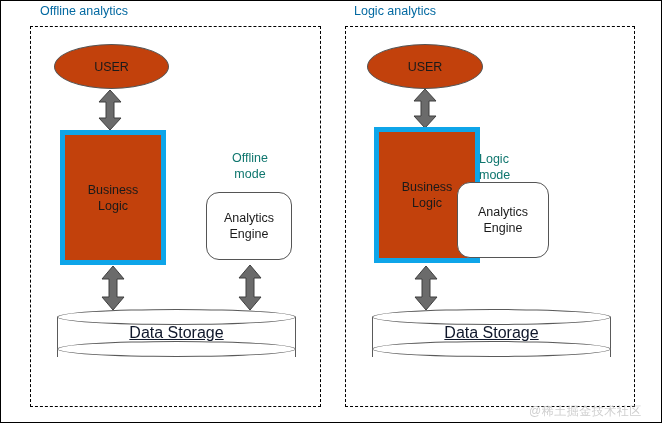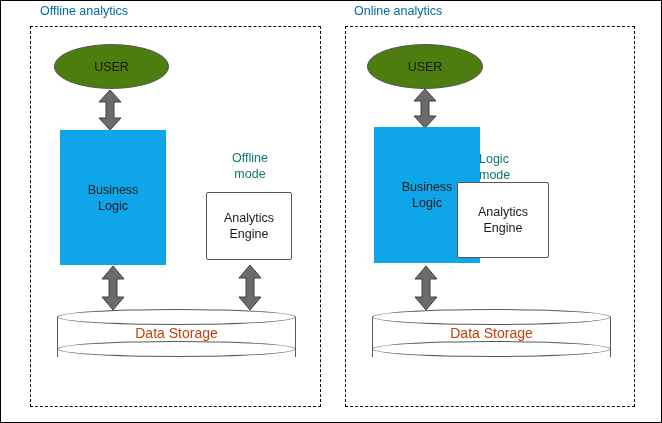--- a/index.html
+++ b/index.html
@@ -47,33 +47,33 @@
     color: #1a1a1a;
     line-height: 1.28;
     text-align: center;
     pointer-events: none;
     white-space: pre-line;
   }
   .ellipse {
     position: absolute;
     border: 1px solid #555555;
     border-radius: 50%;
-    background: #4d7c0f;
+    background: #c2410c;
     box-sizing: border-box;
   }
   .rect {
     position: absolute;
-    border: 2px solid #0ea5e9;
-    background: #0ea5e9;
+    border: 5px solid #0ea5e9;
+    background: #c2410c;
     box-sizing: border-box;
   }
   .round-rect {
     position: absolute;
     border: 1px solid #555555;
-    border-radius: 2px;
+    border-radius: 13px;
     background: #ffffff;
     box-sizing: border-box;
   }
   .mode-label {
     position: absolute;
     font-size: 12.5px;
     color: #0f766e;
     line-height: 1.28;
     text-align: center;
     white-space: pre-line;
@@ -107,23 +107,24 @@
     box-sizing: border-box;
   }
   .cyl-top  { top: 0; }
   .cyl-bottom { bottom: 0; }
   .cyl-label {
     position: absolute;
     inset: 0;
     display: flex;
     align-items: center;
     justify-content: center;
-    font-size: 14px;
-    color: #c2410c;
+    font-size: 16px;
+    color: #0f172a;
     pointer-events: none;
+    text-decoration: underline;
   }
   
   .arrow {
     position: absolute;
   }
   .arrow svg { display: block; }
   
   .watermark {
     position: absolute;
     font-size: 12px;
@@ -176,21 +177,21 @@
     </svg>
   </div>
 
   <div class="cylinder" style="left:56px; top:308px; width:239px; height:48px;">
     <div class="cyl-body"></div>
     <div class="cyl-top"></div>
     <div class="cyl-bottom"></div>
     <div class="cyl-label">Data Storage</div>
   </div>
 
-  <div class="panel-title" style="left:353px; top:4px;">Online analytics</div>
+  <div class="panel-title" style="left:353px; top:4px;">Logic analytics</div>
 
   <div class="panel-box" style="left:344px; top:25px; width:290px; height:381px;"></div>
 
   <div class="ellipse" style="left:366px; top:43px; width:116px; height:45px;">
     <div class="node-text">USER</div>
   </div>
 
   <div class="arrow" style="left:412px; top:88px;">
     <svg width="24" height="39" viewBox="0 0 24 39">
       <polygon points="12,0 23,12 16,12 16,27 23,27 12,39 1,27 8,27 8,12 1,12" fill="#6b6b6b" stroke="#3f3f3f" stroke-width="1"></polygon>
@@ -216,14 +217,15 @@
     </svg>
   </div>
 
   <div class="cylinder" style="left:371px; top:308px; width:239px; height:48px;">
     <div class="cyl-body"></div>
     <div class="cyl-top"></div>
     <div class="cyl-bottom"></div>
     <div class="cyl-label">Data Storage</div>
   </div>
 
+  <div class="watermark" style="left:528px; top:402px;">@稀土掘金技术社区</div>
 
 </div>
 
 </body></html>

